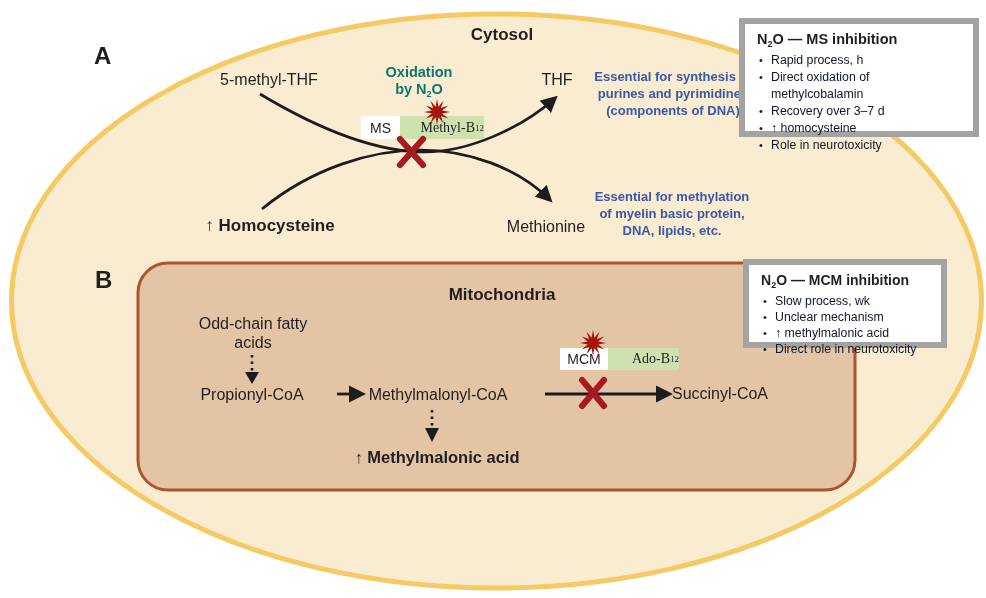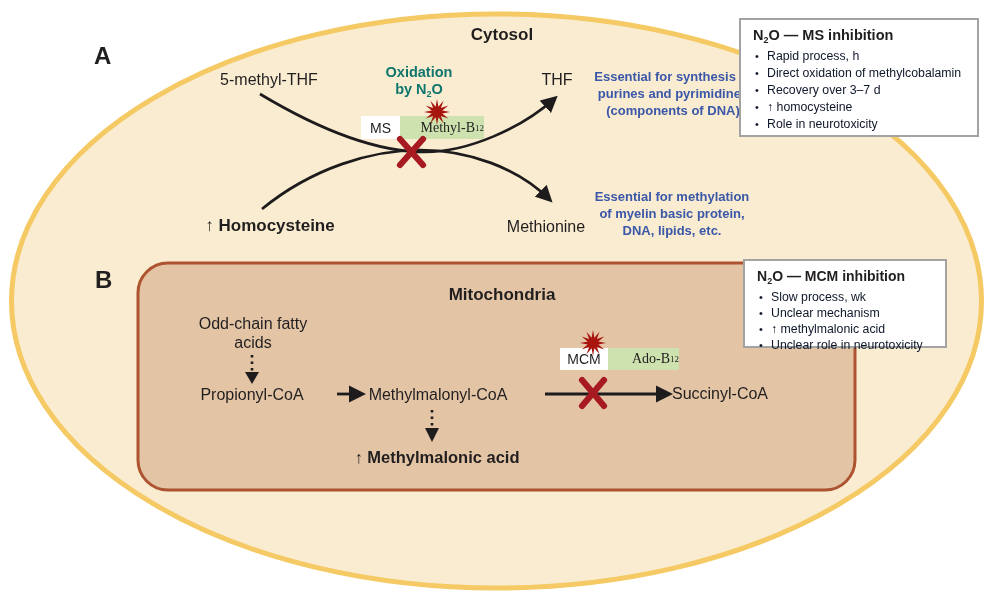--- a/index.html
+++ b/index.html
@@ -15,21 +15,21 @@
   .sec-title{font-size:17px;font-weight:bold;}
   .mol{font-size:16px;}
   .mol-b{font-size:16px;font-weight:bold;}
   .red-note{font-size:14.5px;font-weight:bold;color:#0f766e;line-height:1.18;}
   .blue-note{font-size:13px;font-weight:bold;color:#3a57a8;line-height:17px;z-index:2;position:absolute;transform:translateX(-50%);text-align:center;white-space:nowrap;}
   .sub{font-size:9px;vertical-align:-3px;letter-spacing:0;}
   .enzyme-row{position:absolute;display:flex;z-index:3;}
   .enzyme-name{background:#ffffff;display:flex;align-items:center;justify-content:center;font-size:14px;margin-left:16px;}
   .cofactor{background:#cde2af;display:flex;align-items:center;justify-content:flex-end;font-size:14px;font-family:Liberation Serif, serif;}
   .info-box{
-    position:absolute;background:#ffffff;border:2px solid #a3a3a3;z-index:4;
+    position:absolute;background:#ffffff;border:6px solid #a3a3a3;z-index:4;
     box-sizing:border-box;padding:7px 10px 8px 12px;
   }
   .ib-title{font-size:14.5px;font-weight:600;margin-bottom:3px;}
   .ib-list{list-style:none;margin:0;padding:0;}
   .ib-list li{position:relative;padding-left:14px;color:#0f172a;}
   .ib-list li::before{content:"•";position:absolute;left:2px;top:0;font-size:11px;}
   .box-ms .ib-list li{font-size:12.3px;line-height:17px;}
   .box-mcm .ib-list li{font-size:12.3px;line-height:16px;}
 </style>
 </head>
@@ -136,21 +136,21 @@
       <li>Role in neurotoxicity</li>
     </ul>
   </div>
 
   <div class="info-box box-mcm" style="left:743px;top:259px;width:204px;height:89px;">
     <div class="ib-title" style="font-size:14px;"><span>N</span><span class="sub">2</span><span>O — MCM inhibition</span></div>
     <ul class="ib-list">
       <li>Slow process, wk</li>
       <li>Unclear mechanism</li>
       <li>↑ methylmalonic acid</li>
-      <li>Unclear role in neurotoxicity</li>
+      <li>Direct role in neurotoxicity</li>
     </ul>
   </div>
 
   <svg class="layer overlay" viewBox="0 0 986 598">
     <g stroke="#a81a22" stroke-width="6.2" stroke-linecap="round">
       <line x1="400" y1="139" x2="423" y2="165"></line>
       <line x1="423" y1="139" x2="400" y2="165"></line>
     </g>
     <g stroke="#a81a22" stroke-width="6.2" stroke-linecap="round">
       <line x1="582" y1="380" x2="604" y2="406"></line>

